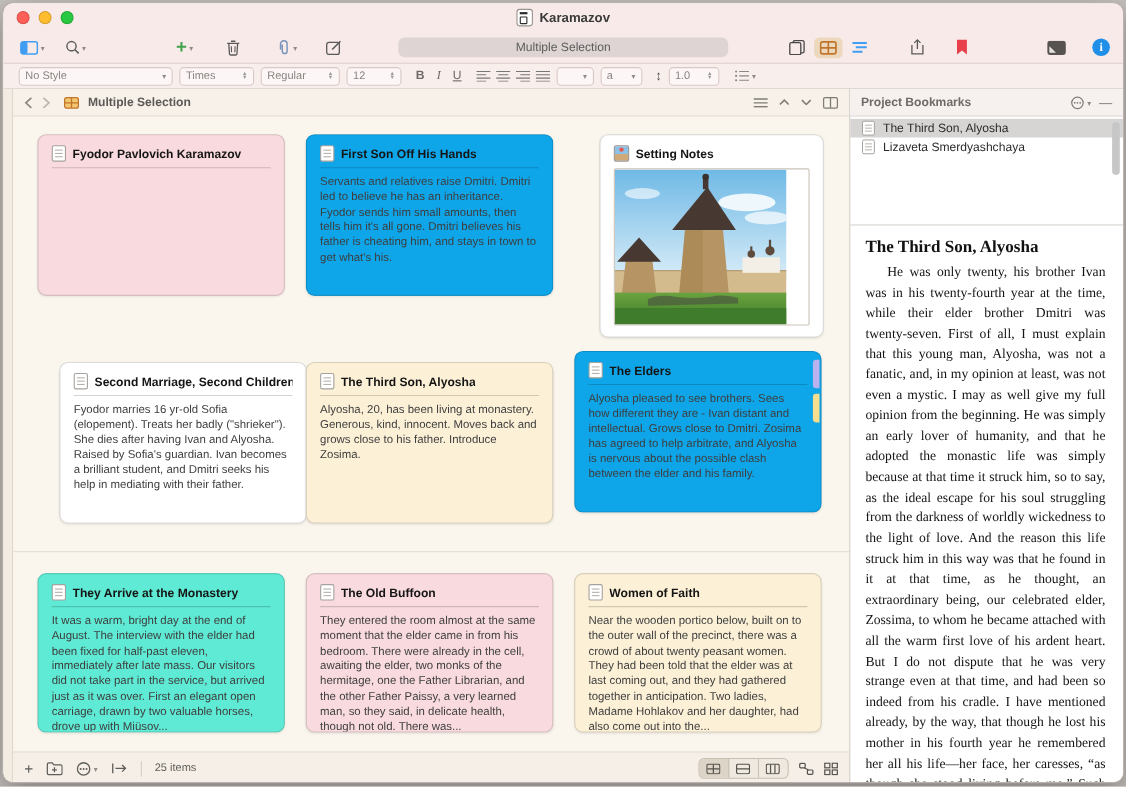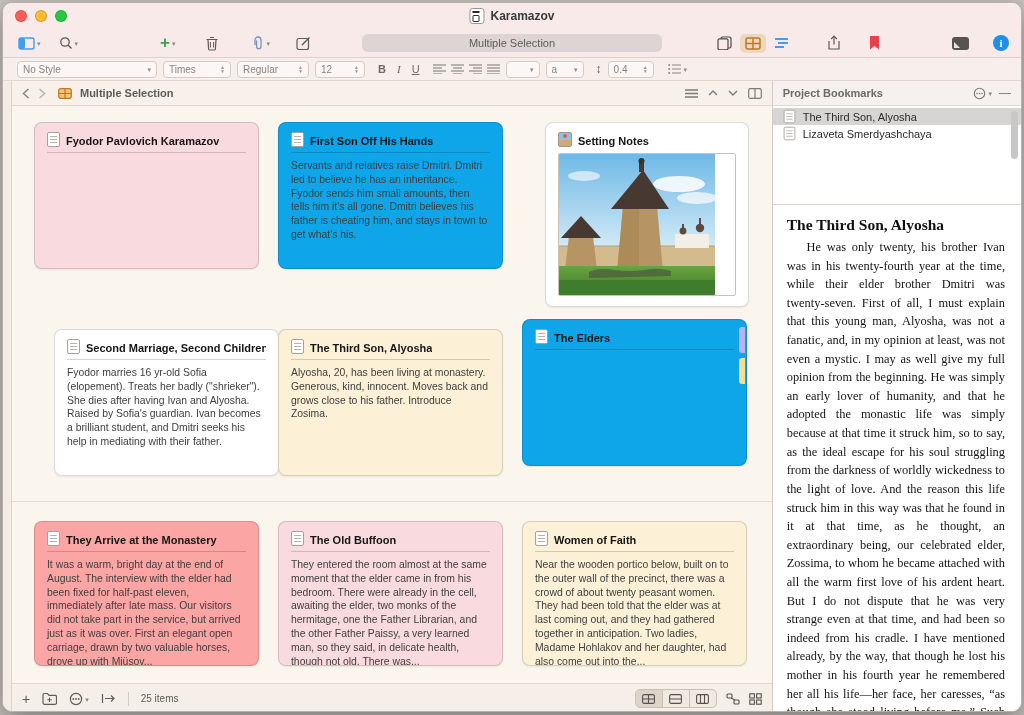--- a/index.html
+++ b/index.html
@@ -275,21 +275,21 @@
     <span class="fb-select" style="width:22px">
       <span class="lbl"></span>
           <span class="chev">▾</span>
     </span>
     <span class="fb-select" style="width:26px">
       <span class="lbl">a</span>
       <span class="chev">▾</span>
     </span>
     <span style="font-size:12px;color:#555;margin-left:6px">↕</span>
     <span class="fb-select" style="width:34px">
-      <span class="lbl">0.4</span>
+      <span class="lbl">1.0</span>
       <span class="stepper">
             <span>▲</span>
             <span>▼</span>
           </span>
     </span>
     <span style="margin-left:8px;display:flex;align-items:center;gap:3px">
       <svg width="13" height="10" viewBox="0 0 13 10">
             <circle cx="1.2" cy="1" r="1" fill="#888"></circle>
             <circle cx="1.2" cy="5" r="1" fill="#888"></circle>
             <circle cx="1.2" cy="9" r="1" fill="#888"></circle>
@@ -431,25 +431,26 @@
           <div class="card-rule"></div>
           <div class="card-body">Alyosha, 20, has been living at monastery. Generous, kind, innocent. Moves back and grows close to his father. Introduce Zosima.</div>
         </div>
 
         <div class="card" style="left: 510px; top: 213px; background: #0ea5e9;">
           <div class="card-head">
                 <span class="doc-icon"></span>
             <span class="card-title">The Elders</span>
               </div>
           <div class="card-rule"></div>
+          <div class="card-body">Alyosha pleased to see brothers. Sees how different they are - Ivan distant and intellectual. Grows close to Dmitri. Zosima has agreed to help arbitrate, and Alyosha is nervous about the possible clash between the elder and his family.</div>
           <span class="card-tab" style="top: 7px; background: rgb(185, 178, 239);"></span>
           <span class="card-tab" style="top: 38px; background: rgb(246, 222, 142);"></span>
         </div>
 
-        <div class="card" style="left: 22px; top: 415px; height: 145px; background: #fca5a5;">
+        <div class="card" style="left: 22px; top: 415px; height: 145px; background: #5eead4;">
           <div class="card-head">
                 <span class="doc-icon"></span>
             <span class="card-title">They Arrive at the Monastery</span>
               </div>
           <div class="card-rule"></div>
           <div class="card-body">It was a warm, bright day at the end of August. The interview with the elder had been fixed for half-past eleven, immediately after late mass. Our visitors did not take part in the service, but arrived just as it was over. First an elegant open carriage, drawn by two valuable horses, drove up with Miüsov...</div>
         </div>
 
         <div class="card" style="left: 266px; top: 415px; height: 145px; background: rgb(249, 219, 223);">
           <div class="card-head">

